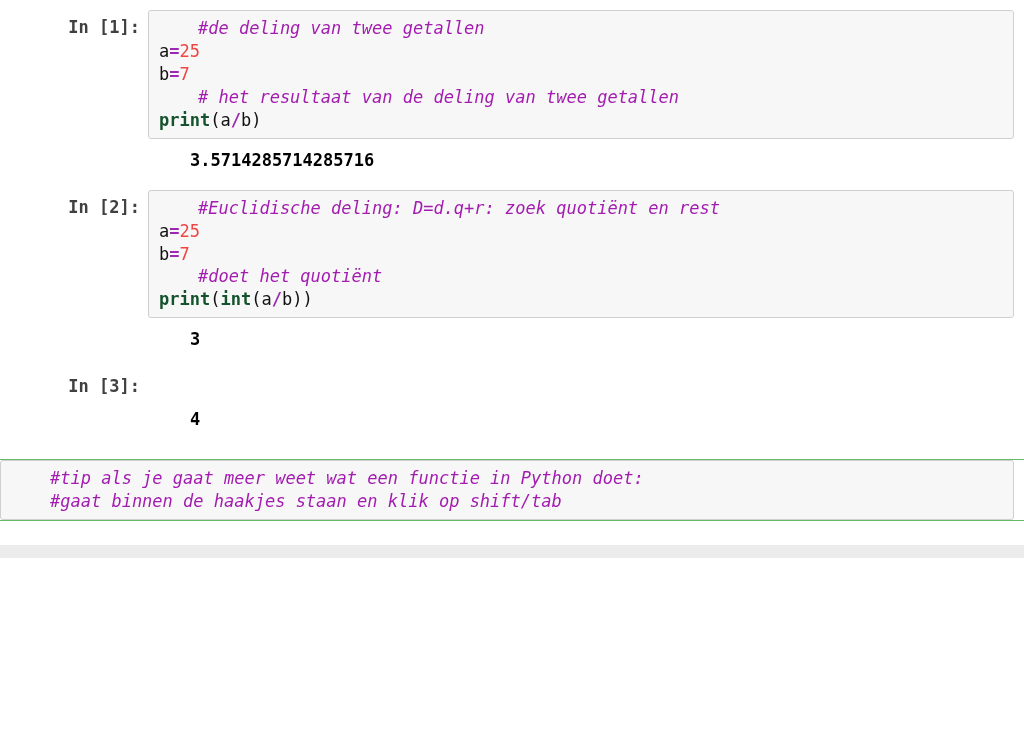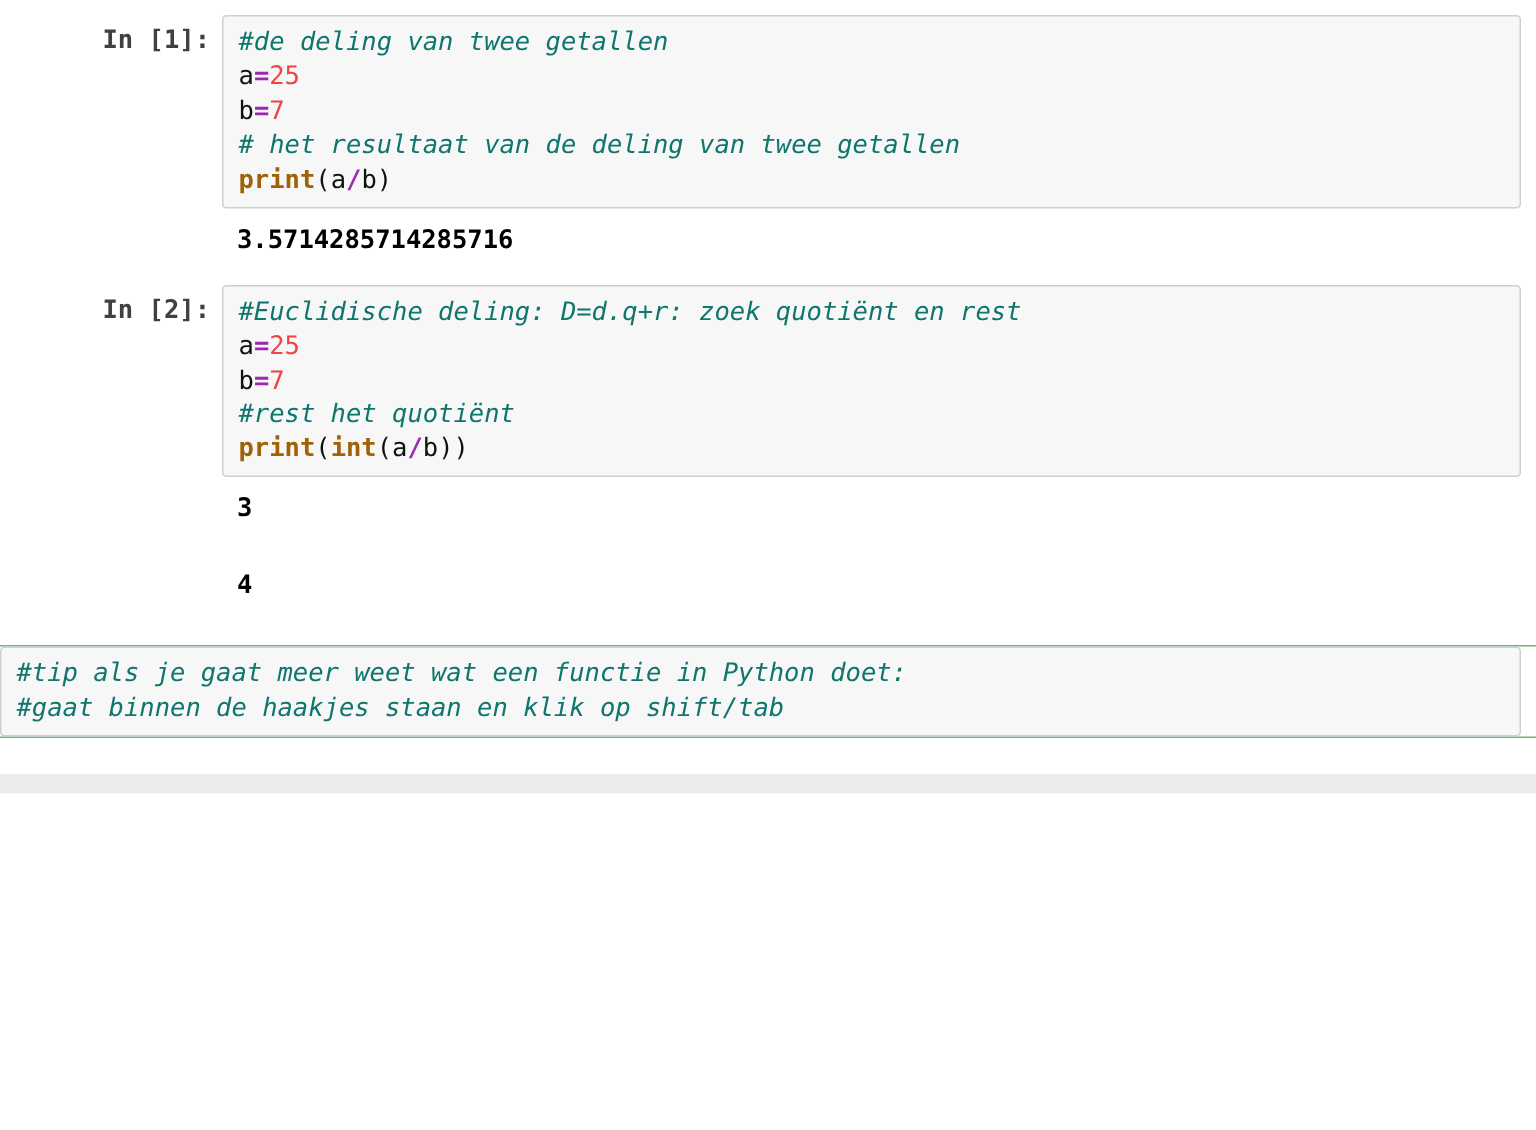--- a/index.html
+++ b/index.html
@@ -36,39 +36,40 @@
     border-radius: 3px;
     padding: 6px 10px;
     margin-right: 10px;
     white-space: pre;
     overflow: hidden;
   }
   .output-row {
     display: flex;
     align-items: flex-start;
     margin-bottom: 16px;
+    padding-left: 32px;
   }
   .output-area {
     flex: 1;
     padding: 6px 10px 2px 10px;
     font-family: "DejaVu Sans Mono", monospace;
     white-space: pre;
     font-weight: bold;
   }
   .spacer { height: 10px; }
   .scrollbar {
     height: 13px;
     background: #ececec;
     margin-top: 10px;
   }
   
-  .c   { color: #0f766e; font-style: italic; }  
+  .c   { color: #a21caf; font-style: italic; margin-left: 39px; }  
   .o   { color: #9C27B0; font-weight: bold; }   
   .n   { color: #111; }                          
-  .k   { color: #a16207; font-weight: bold; }   
+  .k   { color: #14532d; font-weight: bold; }   
   .num { color: #ef4444; }                      
   .p   { color: #111; }                          
 </style>
 </head>
 <body>
 
 <div id="nb">
     <div class="cell">
       <div class="prompt">In [1]:</div>
       <div class="input-area"><span class="c">#de deling van twee getallen</span>
@@ -79,28 +80,29 @@
     </div>
     <div class="output-row">
       <div class="prompt prompt-empty">.</div>
       <div class="output-area">3.5714285714285716</div>
     </div>
     <div class="cell">
       <div class="prompt">In [2]:</div>
       <div class="input-area"><span class="c">#Euclidische deling: D=d.q+r: zoek quotiënt en rest</span>
 <span class="n">a</span><span class="o">=</span><span class="num">25</span>
 <span class="n">b</span><span class="o">=</span><span class="num">7</span>
-<span class="c">#rest het quotiënt</span>
+<span class="c">#doet het quotiënt</span>
 <span class="k">print</span><span class="p">(</span><span class="k">int</span><span class="p">(</span><span class="n">a</span><span class="o">/</span><span class="n">b</span><span class="p">))</span></div>
     </div>
     <div class="output-row">
       <div class="prompt prompt-empty">.</div>
       <div class="output-area">3</div>
     </div>
     <div class="cell">
+      <div class="prompt">In [3]:</div>
     </div>
     <div class="output-row">
       <div class="prompt prompt-empty">.</div>
       <div class="output-area">4</div>
     </div>
     <div class="spacer"></div>
     <div class="cell selected">
       <div class="input-area"><span class="c">#tip als je gaat meer weet wat een functie in Python doet:</span>
 <span class="c">#gaat binnen de haakjes staan en klik op shift/tab</span></div>
     </div>

